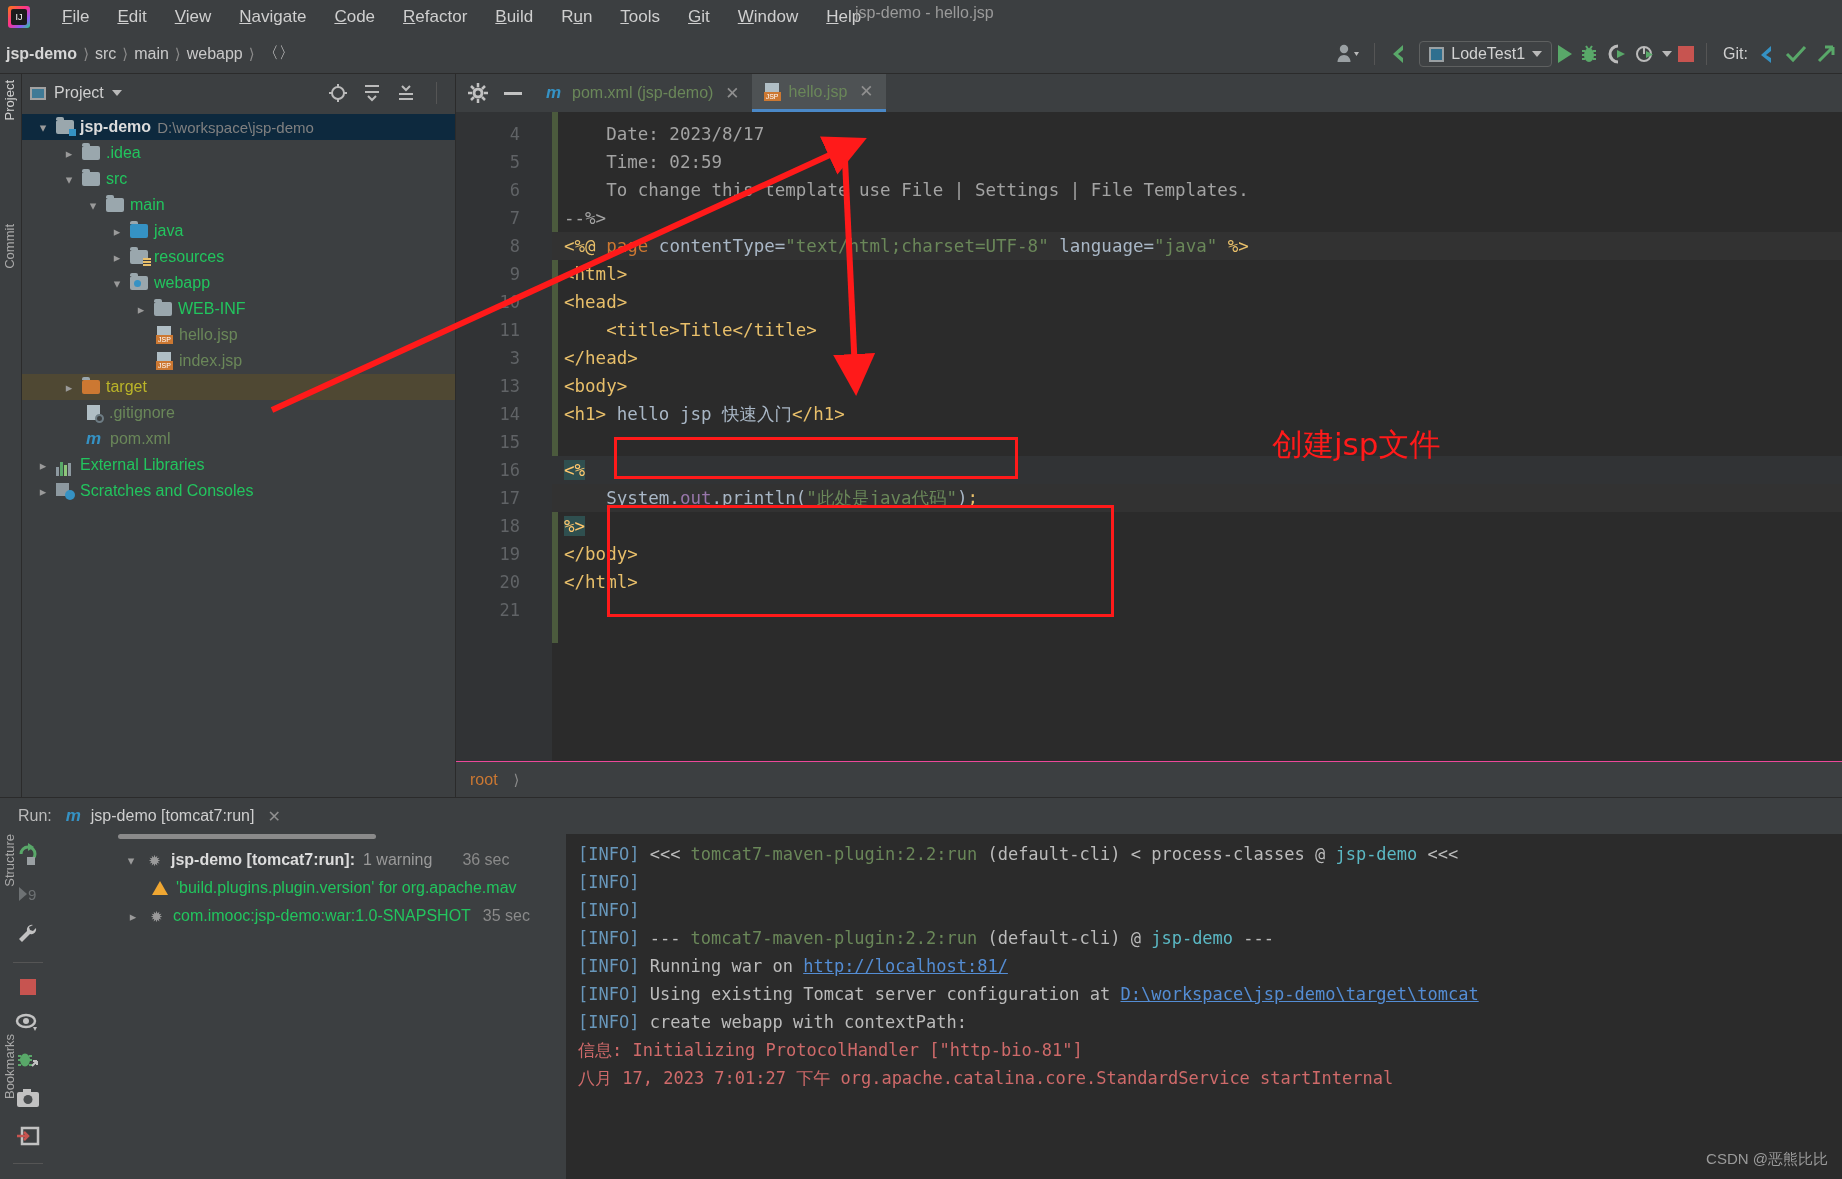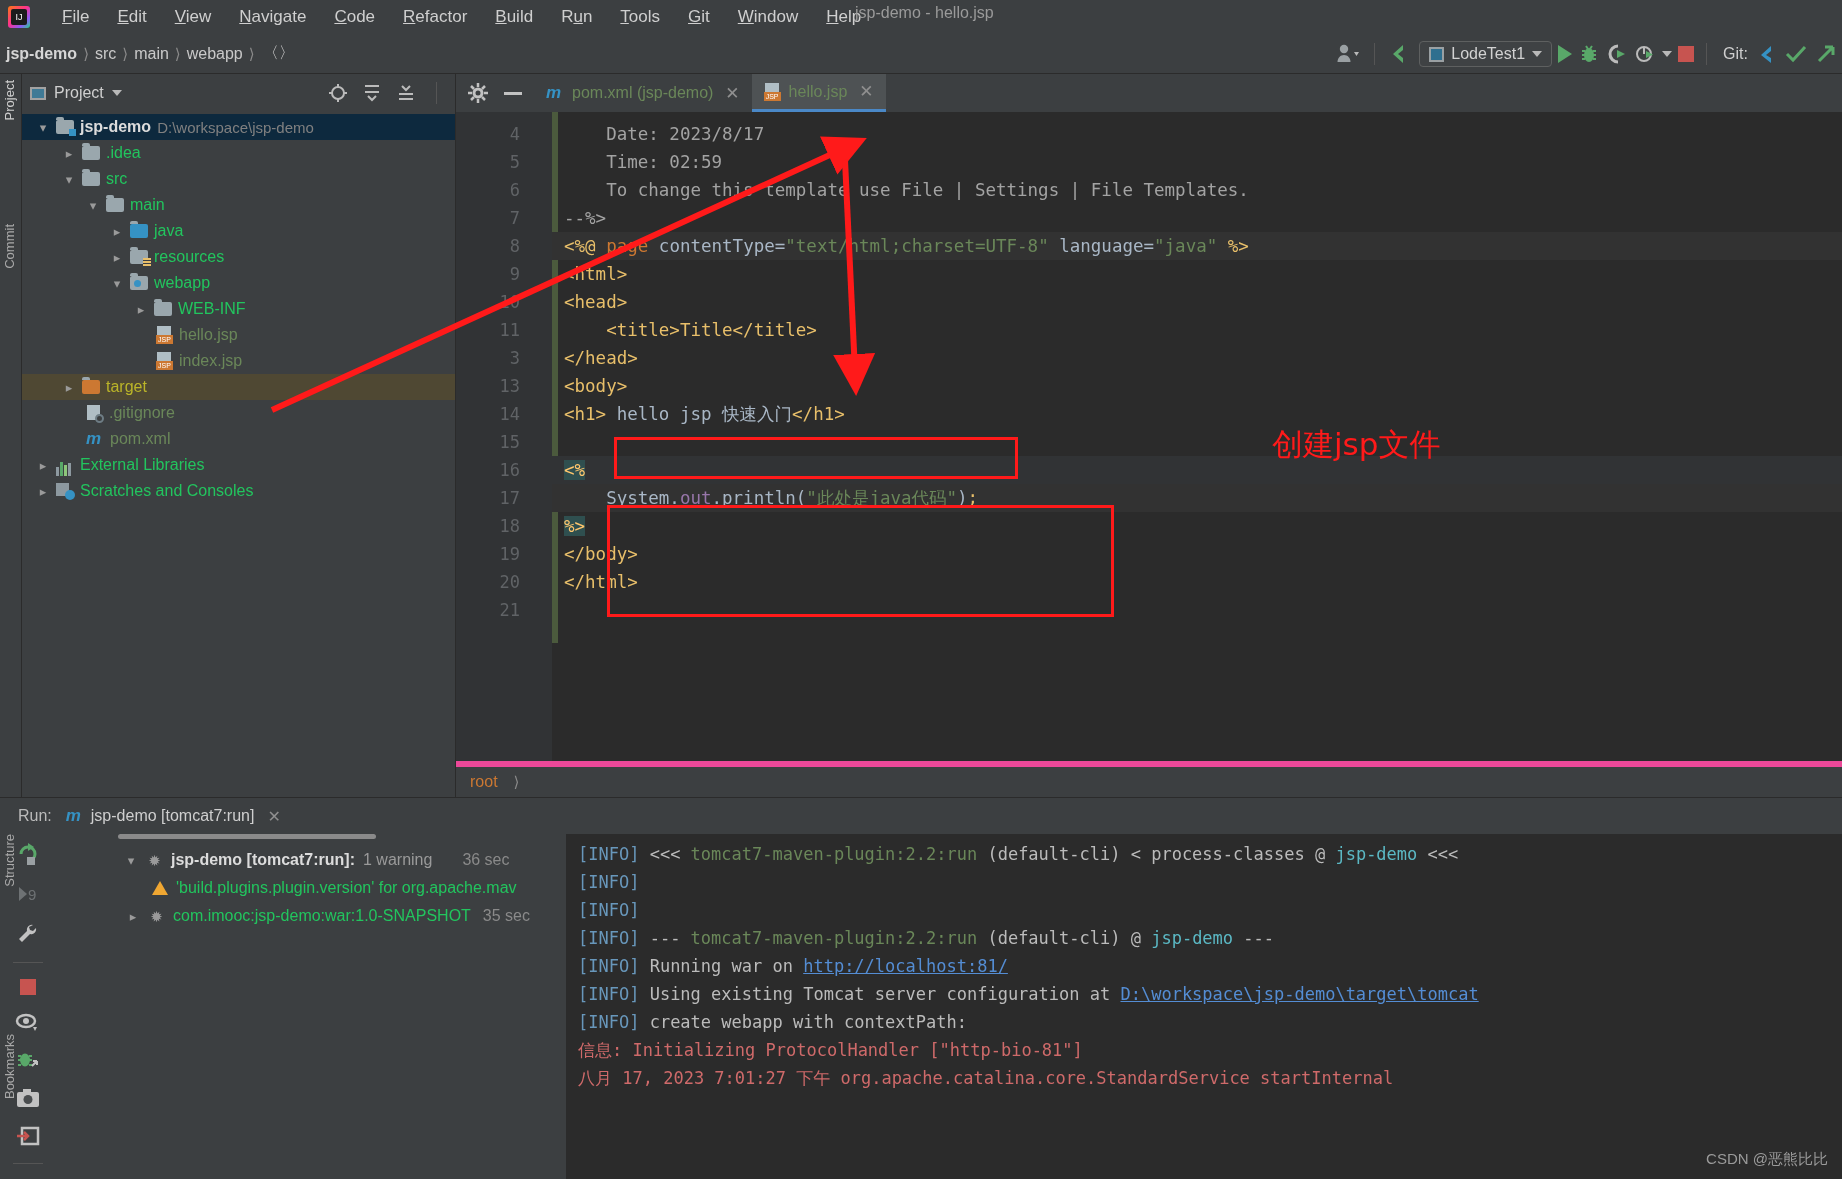--- a/index.html
+++ b/index.html
@@ -100,21 +100,21 @@
   .foldcol{ width:20px; background:#313335; padding-top:8px; flex:0 0 20px; position:relative;}
   .stripe{ width:6px; background:#4b5a3d; position:absolute; left:20px; top:0; bottom:118px;}
   .code{ flex:1; padding-top:8px; position:relative; font-family:"DejaVu Sans Mono", monospace; font-size:17.5px;}
   .cline{ height:28px; line-height:28px; white-space:pre; padding-left:12px;}
   .cline.hl8{ background:#323232;}
   .cline.hl17{ background:#323232;}
   .cline.hl16{ background:#313335;}
   .kw-yellow{color:#e8bf6a;} .kw-orange{color:#cc7832;} .kw-green{color:#6a8759;}
   .kw-gray{color:#a3a3a3;} .kw-white{color:#a9b7c6;} .kw-purple{color:#9876aa;}
   .kw-tagyellow{color:#e8bf6a;} .kw-jspbg{background:#2f4f4f; color:#ffc66d;}
-  .breadcrumbbar{ height:36px; background:#3c3f41; display:flex; align-items:center; padding-left:14px; gap:16px; flex:0 0 36px; border-top:6px solid #ec4899;}
+  .breadcrumbbar{ height:36px; background:#3c3f41; display:flex; align-items:center; padding-left:14px; gap:16px; flex:0 0 36px; border-top:1px solid #ec4899;}
   .bc-root{ color:#cc7832; font-size:16px;}
   .bc-sep{ color:#8a8a8a; font-size:15px;}
 
   
   .runpanel{ height:382px; background:#3c3f41; display:flex; flex-direction:column; flex:0 0 382px; border-top:1px solid #2b2b2b;}
   .run-header{ height:36px; display:flex; align-items:center; gap:14px; padding-left:18px; font-size:16px; flex:0 0 36px;}
   .run-tab{ display:flex; align-items:center; gap:7px; color:#cfcfcf;}
   .run-tab .x{ color:#8f8f8f; margin-left:6px;}
   .run-body{ flex:1; display:flex; min-height:0;}
   .run-icons{ width:56px; background:#3c3f41; display:flex; flex-direction:column; align-items:center; padding-top:8px; gap:16px; flex:0 0 56px;}

